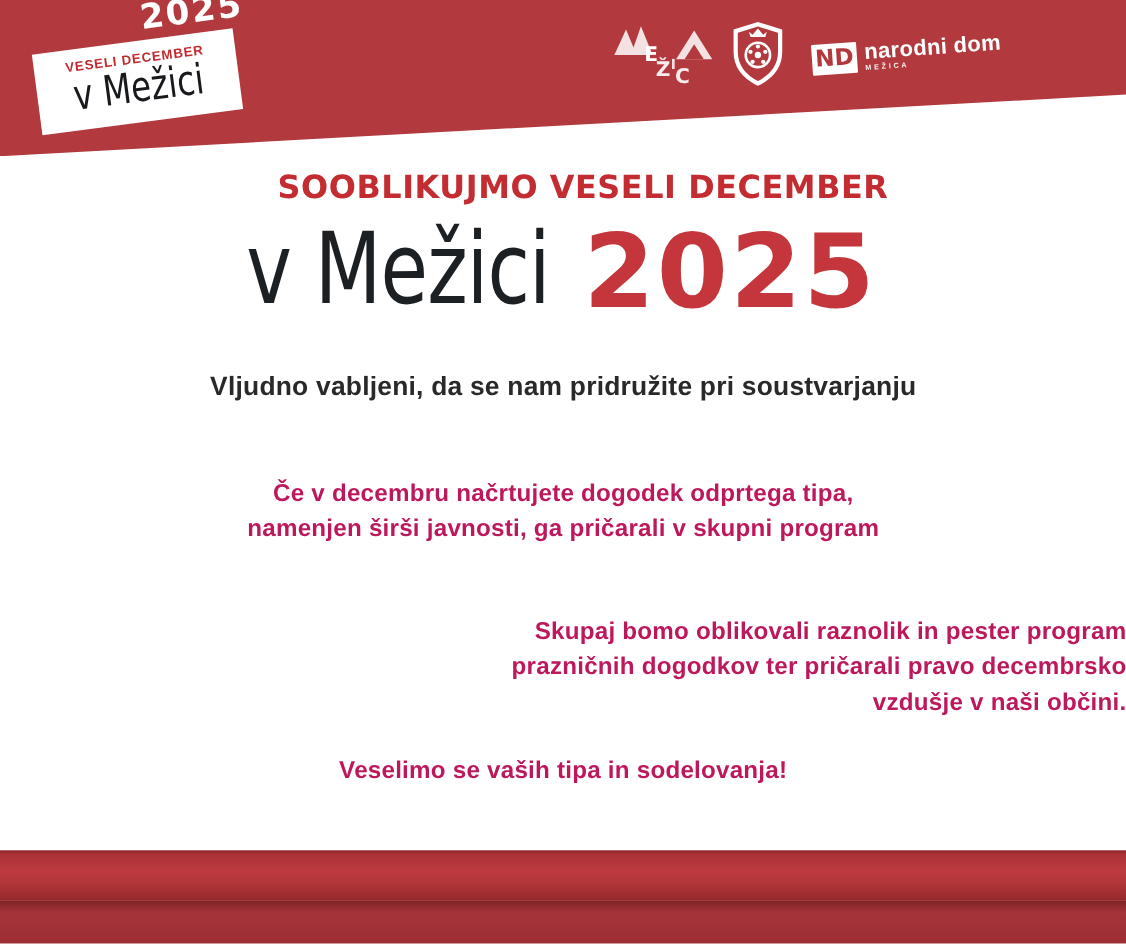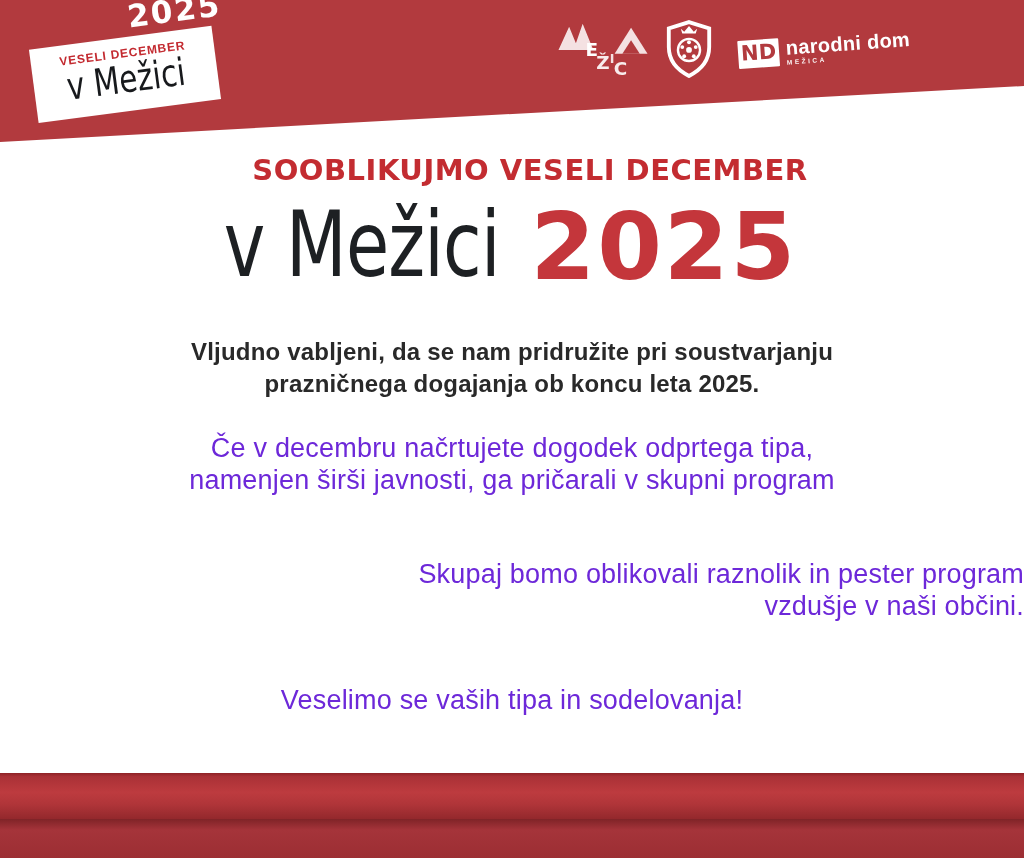--- a/index.html
+++ b/index.html
@@ -53,21 +53,21 @@
     font-family:"DejaVu Sans", sans-serif; font-weight:400; font-size:90px; color:#1d2023;
     transform:scaleX(.78); transform-origin:100% 100%; letter-spacing:-1px;
   }
   .title-year {
     position:absolute; left:51.8%; bottom:0; line-height:1; white-space:nowrap;
     font-family:"DejaVu Sans", sans-serif; font-weight:700; font-size:93px;
     color:#c4363b; letter-spacing:2px;
   }
   
   .para { position:absolute; left:0; width:100%; text-align:center;
-          font-size:27px; line-height:32px; color:#6d28d9; letter-spacing:.2px; }
+          font-size:22px; line-height:32px; color:#be185d; letter-spacing:.2px;font-weight:bold; }
   .para .pline { display:block; }
   .para-bold { font-weight:700; color:#292929; font-size:24px; }
   .p1 { top:336px; } .p2 { top:432px; } .p3 { top:558px;text-align:right; } .p4 { top:684px; }
   
   .band-upper {
     position:absolute; left:0; top:773px; width:1024px; height:46px;
     background:linear-gradient(180deg,#8e2226 0%,#aa3136 8%,#bd3b3f 42%,#b03539 68%,#93282c 100%);
   }
   .band-lower {
     position:absolute; left:0; top:819px; width:1024px; height:39px;
@@ -125,30 +125,30 @@
 
   <div class="kicker">SOOBLIKUJMO VESELI DECEMBER</div>
 
   <div class="heading-row">
     <span class="title-city">v Mežici</span>
     <span class="title-year">2025</span>
   </div>
 
   <div class="para para-bold p1">
     <span class="pline">Vljudno vabljeni, da se nam pridružite pri soustvarjanju</span>
-    <span class="pline">prazničnega dogajanja ob koncu leta 2025.</span>
   </div>
 
   <div class="para p2">
     <span class="pline">Če v decembru načrtujete dogodek odprtega tipa,</span>
     <span class="pline">namenjen širši javnosti, ga pričarali v skupni program</span>
   </div>
 
   <div class="para p3">
     <span class="pline">Skupaj bomo oblikovali raznolik in pester program</span>
+    <span class="pline">prazničnih dogodkov ter pričarali pravo decembrsko</span>
     <span class="pline">vzdušje v naši občini.</span>
   </div>
 
   <div class="para p4">
     <span class="pline">Veselimo se vaših tipa in sodelovanja!</span>
   </div>
 
   <div class="band-upper"></div>
   <div class="band-lower"></div>
 

